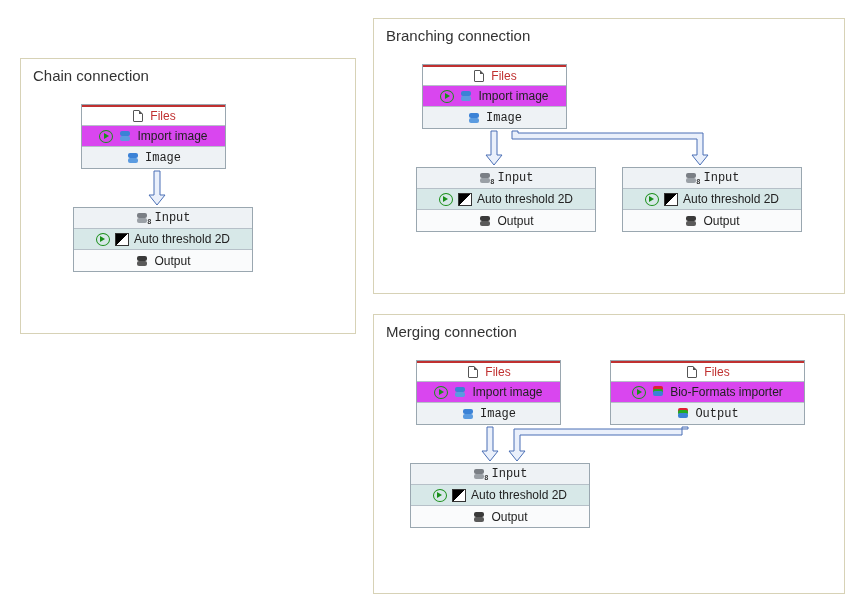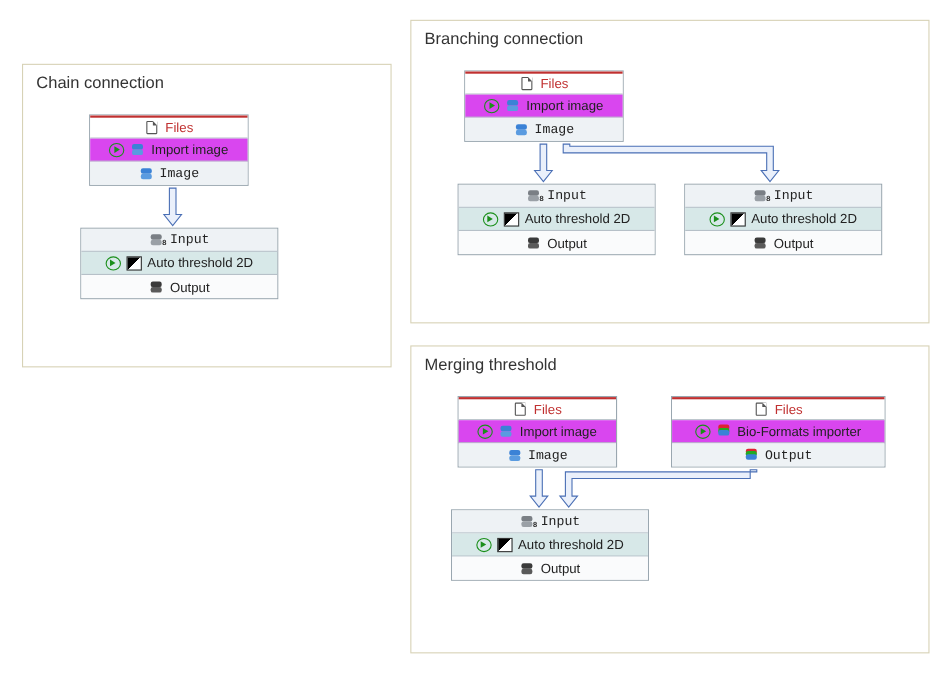--- a/index.html
+++ b/index.html
@@ -242,21 +242,21 @@
       <span>Auto threshold 2D</span>
     </div>
     <div class="row io-out">
       <span class="ico layers-out"></span>
       <span>Output</span>
     </div>
   </div>
 </div>
 
 <div class="panel" style="left:373px; top:314px; width:472px; height:280px;">
-  <div class="panel-title">Merging threshold</div>
+  <div class="panel-title">Merging connection</div>
 
   <div class="node" style="left:42px; top:45px; width:145px;">
     <div class="row header">
       <span class="ico file"></span>
       <span class="txt-red">Files</span>
     </div>
     <div class="row op">
       <span class="ico play"></span>
       <span class="ico layers"></span>
       <span>Import image</span>

